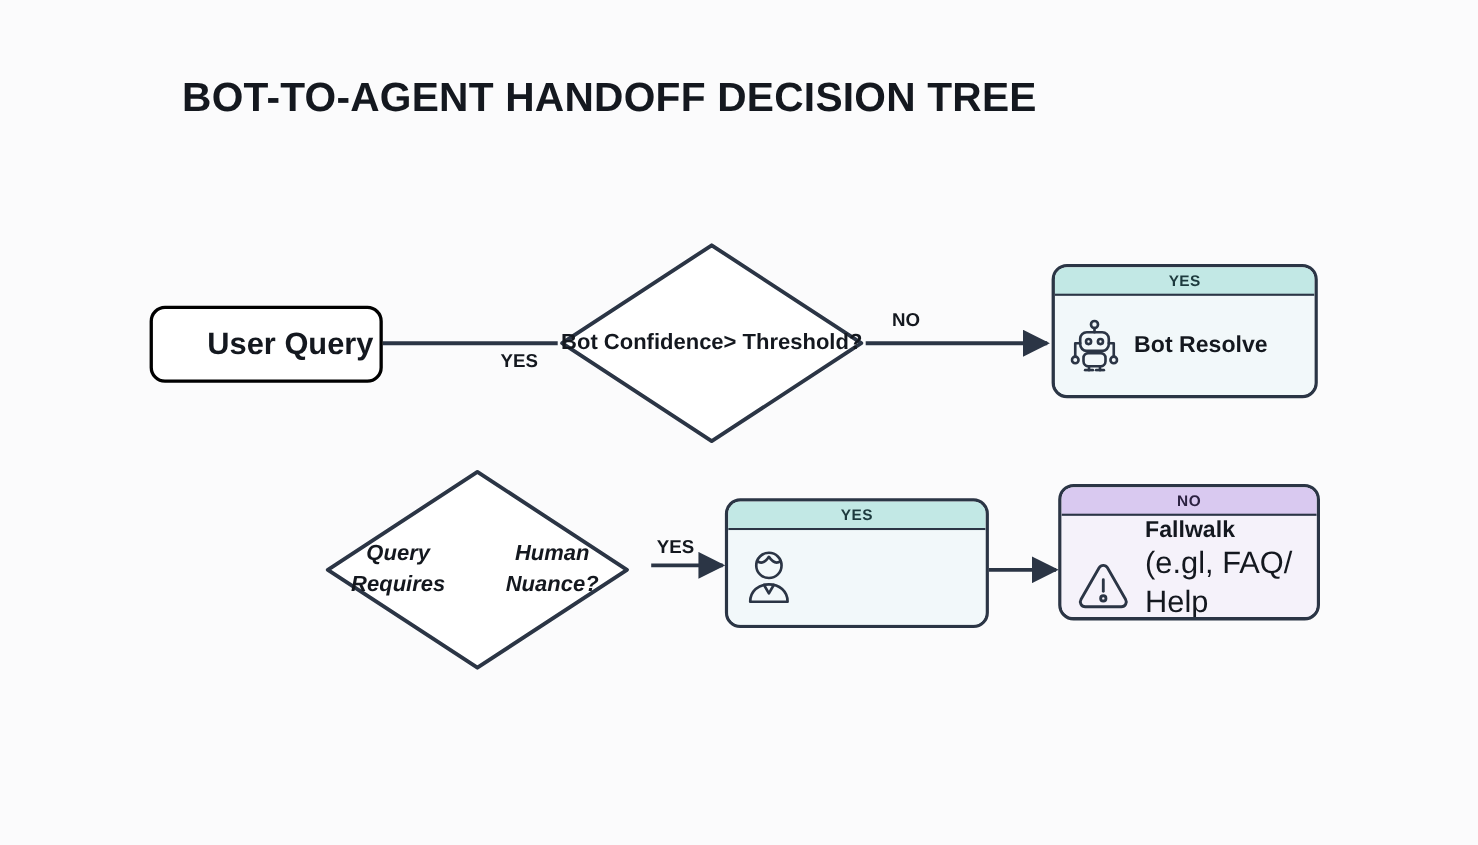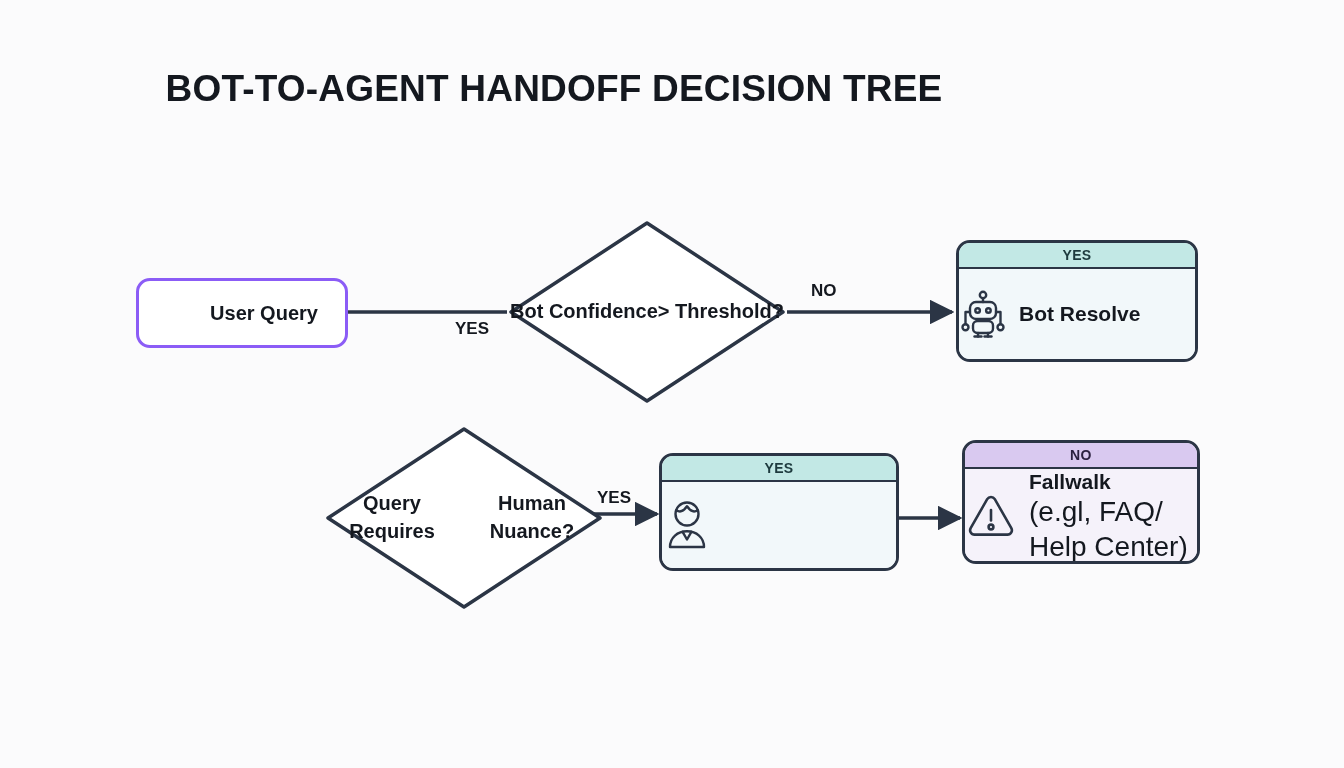--- a/index.html
+++ b/index.html
@@ -45,27 +45,27 @@
   }
 
   
   .node {
     position: absolute;
     box-sizing: border-box;
   }
 
   
   .rect-node {
-    border: 3px solid #8b5cf6;
+    border: 3px solid #000000;
     border-radius: 14px;
     background: #ffffff;
     display: flex;
     align-items: center;
     justify-content: center;
-    font-size: 20px;
+    font-size: 28px;
     font-weight: bold;
     color: #14181f;
     padding-left: 44px;
   }
 
   
   .diamond-wrap {
     position: absolute;
   }
   .diamond-wrap svg {
@@ -108,21 +108,21 @@
     font-size: 14px;
     font-weight: bold;
     letter-spacing: 0.4px;
     border-bottom: 2px solid #2b3545;
   }
   .card-body {
     flex: 1 1 auto;
     display: flex;
     align-items: center;
     gap: 14px;
-    padding: 0 2px;
+    padding: 0 14px;
   }
   .card-icon {
     flex: 0 0 auto;
     display: flex;
     align-items: center;
     justify-content: center;
   }
   .card-text {
     font-size: 21px;
     font-weight: bold;
@@ -212,21 +212,21 @@
             <line x1="27" y1="43" x2="27" y2="46.5"></line>
             <line x1="13.5" y1="46.5" x2="20.5" y2="46.5"></line>
             <line x1="23.5" y1="46.5" x2="30.5" y2="46.5"></line>
           </g>
         </svg>
       </span>
       <span class="card-text">Bot Resolve</span>
     </div>
   </div>
 
-  <div class="diamond-wrap" style="left:324px; top:425px; width:280px; height:186px;">
+  <div class="diamond-wrap" style="left:294px; top:425px; width:280px; height:186px;font-style:italic;">
     <svg width="280" height="186" viewBox="0 0 280 186" xmlns="http://www.w3.org/2000/svg">
       <path d="M 140 4 L 276 93 L 140 182 L 4 93 Z" fill="#ffffff" stroke="#2b3545" stroke-width="3.5" stroke-linejoin="round"></path>
     </svg>
     <div class="diamond-label">
       <span>Query Requires</span>
       <span>Human Nuance?</span>
     </div>
   </div>
 
   <div class="node card body-teal" style="left:659px; top:453px; width:240px; height:118px;">

